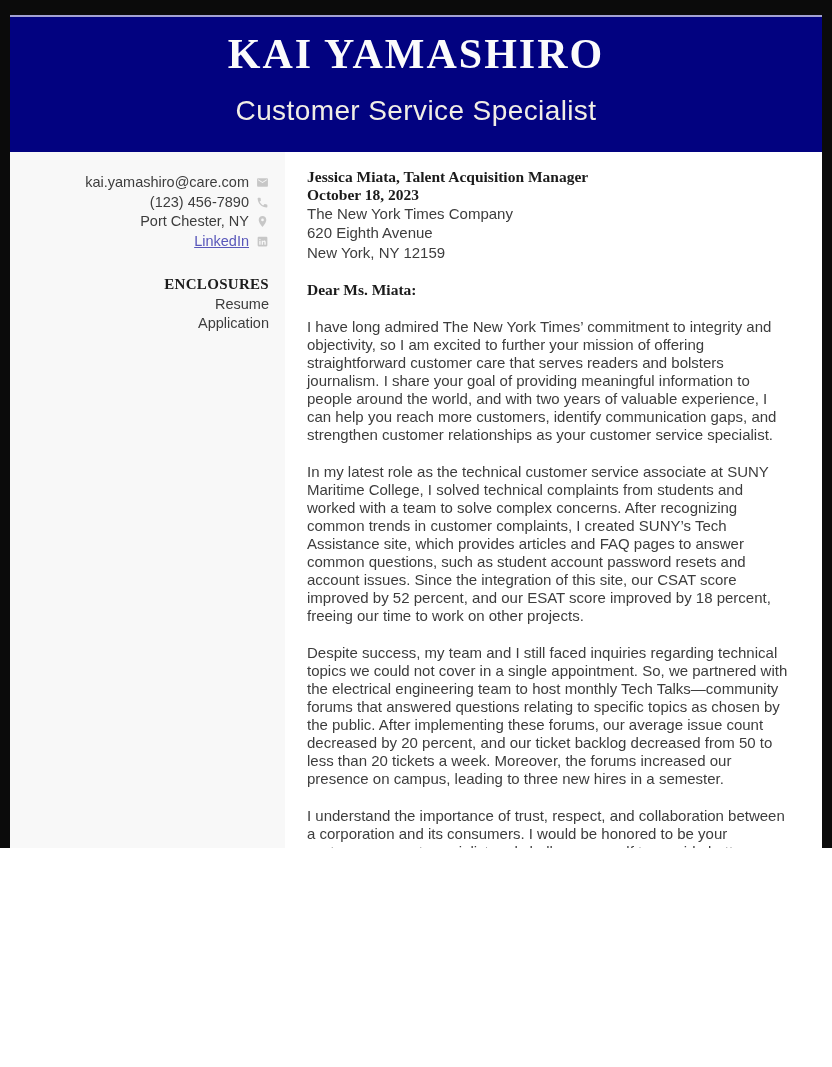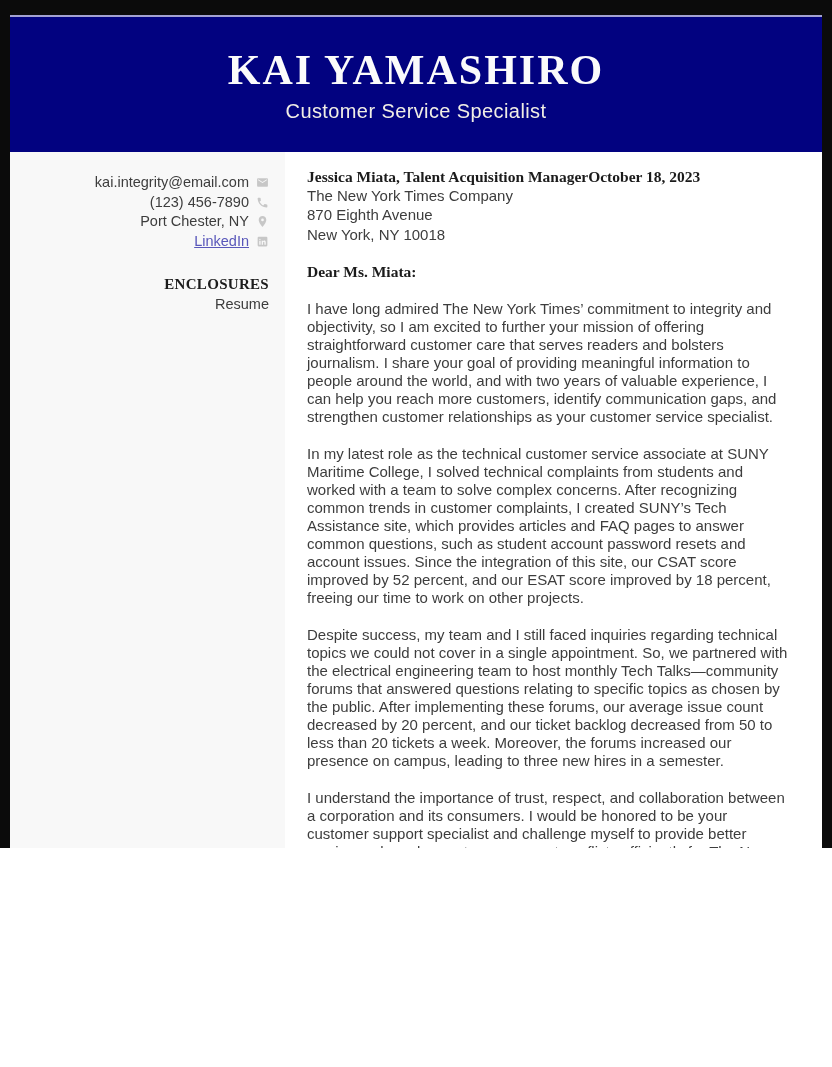--- a/index.html
+++ b/index.html
@@ -29,22 +29,22 @@
   .header h1 {
     margin: 0 0 10px 0;
     font-family: "Liberation Serif", serif;
     font-weight: 700;
     font-size: 42px;
     line-height: 1;
     letter-spacing: 2px;
     color: #fbfbfb;
   }
   .header .subtitle {
-    margin: 0;
-    font-size: 20px;
+    margin: 12px;
+    font-size: 28px;
     line-height: 1;
     letter-spacing: 0.4px;
     color: #f1eee5;
     font-weight: 400;
   }
   
   .content { display: flex; height: 896px; }
   .sidebar {
     width: 275px;
     background: #f8f8f8;
@@ -79,21 +79,23 @@
   
   .letter {
     flex: 1;
     background: #ffffff;
     padding: 16px 31px 0 22px;
     color: #3d3d3d;
     font-size: 15px;
   }
   .letter-head {
     display: flex;
+    justify-content: space-between;
     align-items: baseline;
+    flex-direction: column;
   }
   .recipient, .date, .salutation, .signature {
     font-family: "Liberation Serif", serif;
     font-weight: 700;
     font-size: 15.5px;
     color: #1b1b1b;
   }
   .address div { line-height: 19.4px; }
   .salutation { margin-top: 18px; line-height: 19.4px; }
   .letter p { margin: 18px 0 19px 0; line-height: 18px; }
@@ -108,21 +110,21 @@
   <header class="header">
     <h1>KAI YAMASHIRO</h1>
     <p class="subtitle">Customer Service Specialist</p>
   </header>
 
   <div class="content">
 
     <aside class="sidebar">
 
       <div class="contact-row">
-        <span>kai.integrity@email.com</span>
+        <span>kai.yamashiro@care.com</span>
         <span class="icon">
           <svg viewBox="0 0 24 24">
               <path d="M20 4H4c-1.1 0-2 .9-2 2v12c0 1.1.9 2 2 2h16c1.1 0 2-.9 2-2V6c0-1.1-.9-2-2-2zm0 4-8 5-8-5V6l8 5 8-5v2z"></path>
             </svg>
         </span>
       </div>
 
       <div class="contact-row">
         <span>(123) 456-7890</span>
         <span class="icon">
@@ -146,35 +148,36 @@
         <span class="icon">
           <svg viewBox="0 0 24 24">
               <path d="M19 3H5a2 2 0 0 0-2 2v14a2 2 0 0 0 2 2h14a2 2 0 0 0 2-2V5a2 2 0 0 0-2-2zM8.5 18H6v-7.5h2.5V18zM7.25 9.3A1.3 1.3 0 1 1 8.55 8a1.3 1.3 0 0 1-1.3 1.3zM18 18h-2.5v-4c0-1-.5-1.5-1.25-1.5S13 13 13 14v4h-2.5v-7.5H13v1a2.7 2.7 0 0 1 2.25-1.25C16.89 10.25 18 11.36 18 13.25V18z"></path>
             </svg>
         </span>
       </div>
 
       <div class="enclosures">
         <h2>ENCLOSURES</h2>
         <div class="enclosure-item">Resume</div>
+        <div class="enclosure-item">Application</div>
       </div>
 
     </aside>
 
     <main class="letter">
 
       <div class="letter-head">
         <span class="recipient">Jessica Miata, Talent Acquisition Manager</span>
         <span class="date">October 18, 2023</span>
       </div>
 
       <div class="address">
         <div>The New York Times Company</div>
-        <div>870 Eighth Avenue</div>
-        <div>New York, NY 10018</div>
+        <div>620 Eighth Avenue</div>
+        <div>New York, NY 12159</div>
       </div>
 
       <div class="salutation">Dear Ms. Miata:</div>
 
       <p>I have long admired The New York Times’ commitment to integrity and objectivity, so I am excited to further your mission of offering straightforward customer care that serves readers and bolsters journalism. I share your goal of providing meaningful information to people around the world, and with two years of valuable experience, I can help you reach more customers, identify communication gaps, and strengthen customer relationships as your customer service specialist.</p>
       <p>In my latest role as the technical customer service associate at SUNY Maritime College, I solved technical complaints from students and worked with a team to solve complex concerns. After recognizing common trends in customer complaints, I created SUNY’s Tech Assistance site, which provides articles and FAQ pages to answer common questions, such as student account password resets and account issues. Since the integration of this site, our CSAT score improved by 52 percent, and our ESAT score improved by 18 percent, freeing our time to work on other projects.</p>
       <p>Despite success, my team and I still faced inquiries regarding technical topics we could not cover in a single appointment. So, we partnered with the electrical engineering team to host monthly Tech Talks—community forums that answered questions relating to specific topics as chosen by the public. After implementing these forums, our average issue count decreased by 20 percent, and our ticket backlog decreased from 50 to less than 20 tickets a week. Moreover, the forums increased our presence on campus, leading to three new hires in a semester.</p>
       <p>I understand the importance of trust, respect, and collaboration between a corporation and its consumers. I would be honored to be your customer support specialist and challenge myself to provide better service and resolve customer account conflicts efficiently for The New York Times. Thank you for reviewing my application, and I would be happy to share more about my experience at your earliest convenience.</p>
 
       <div class="closing">Sincerely,</div>

